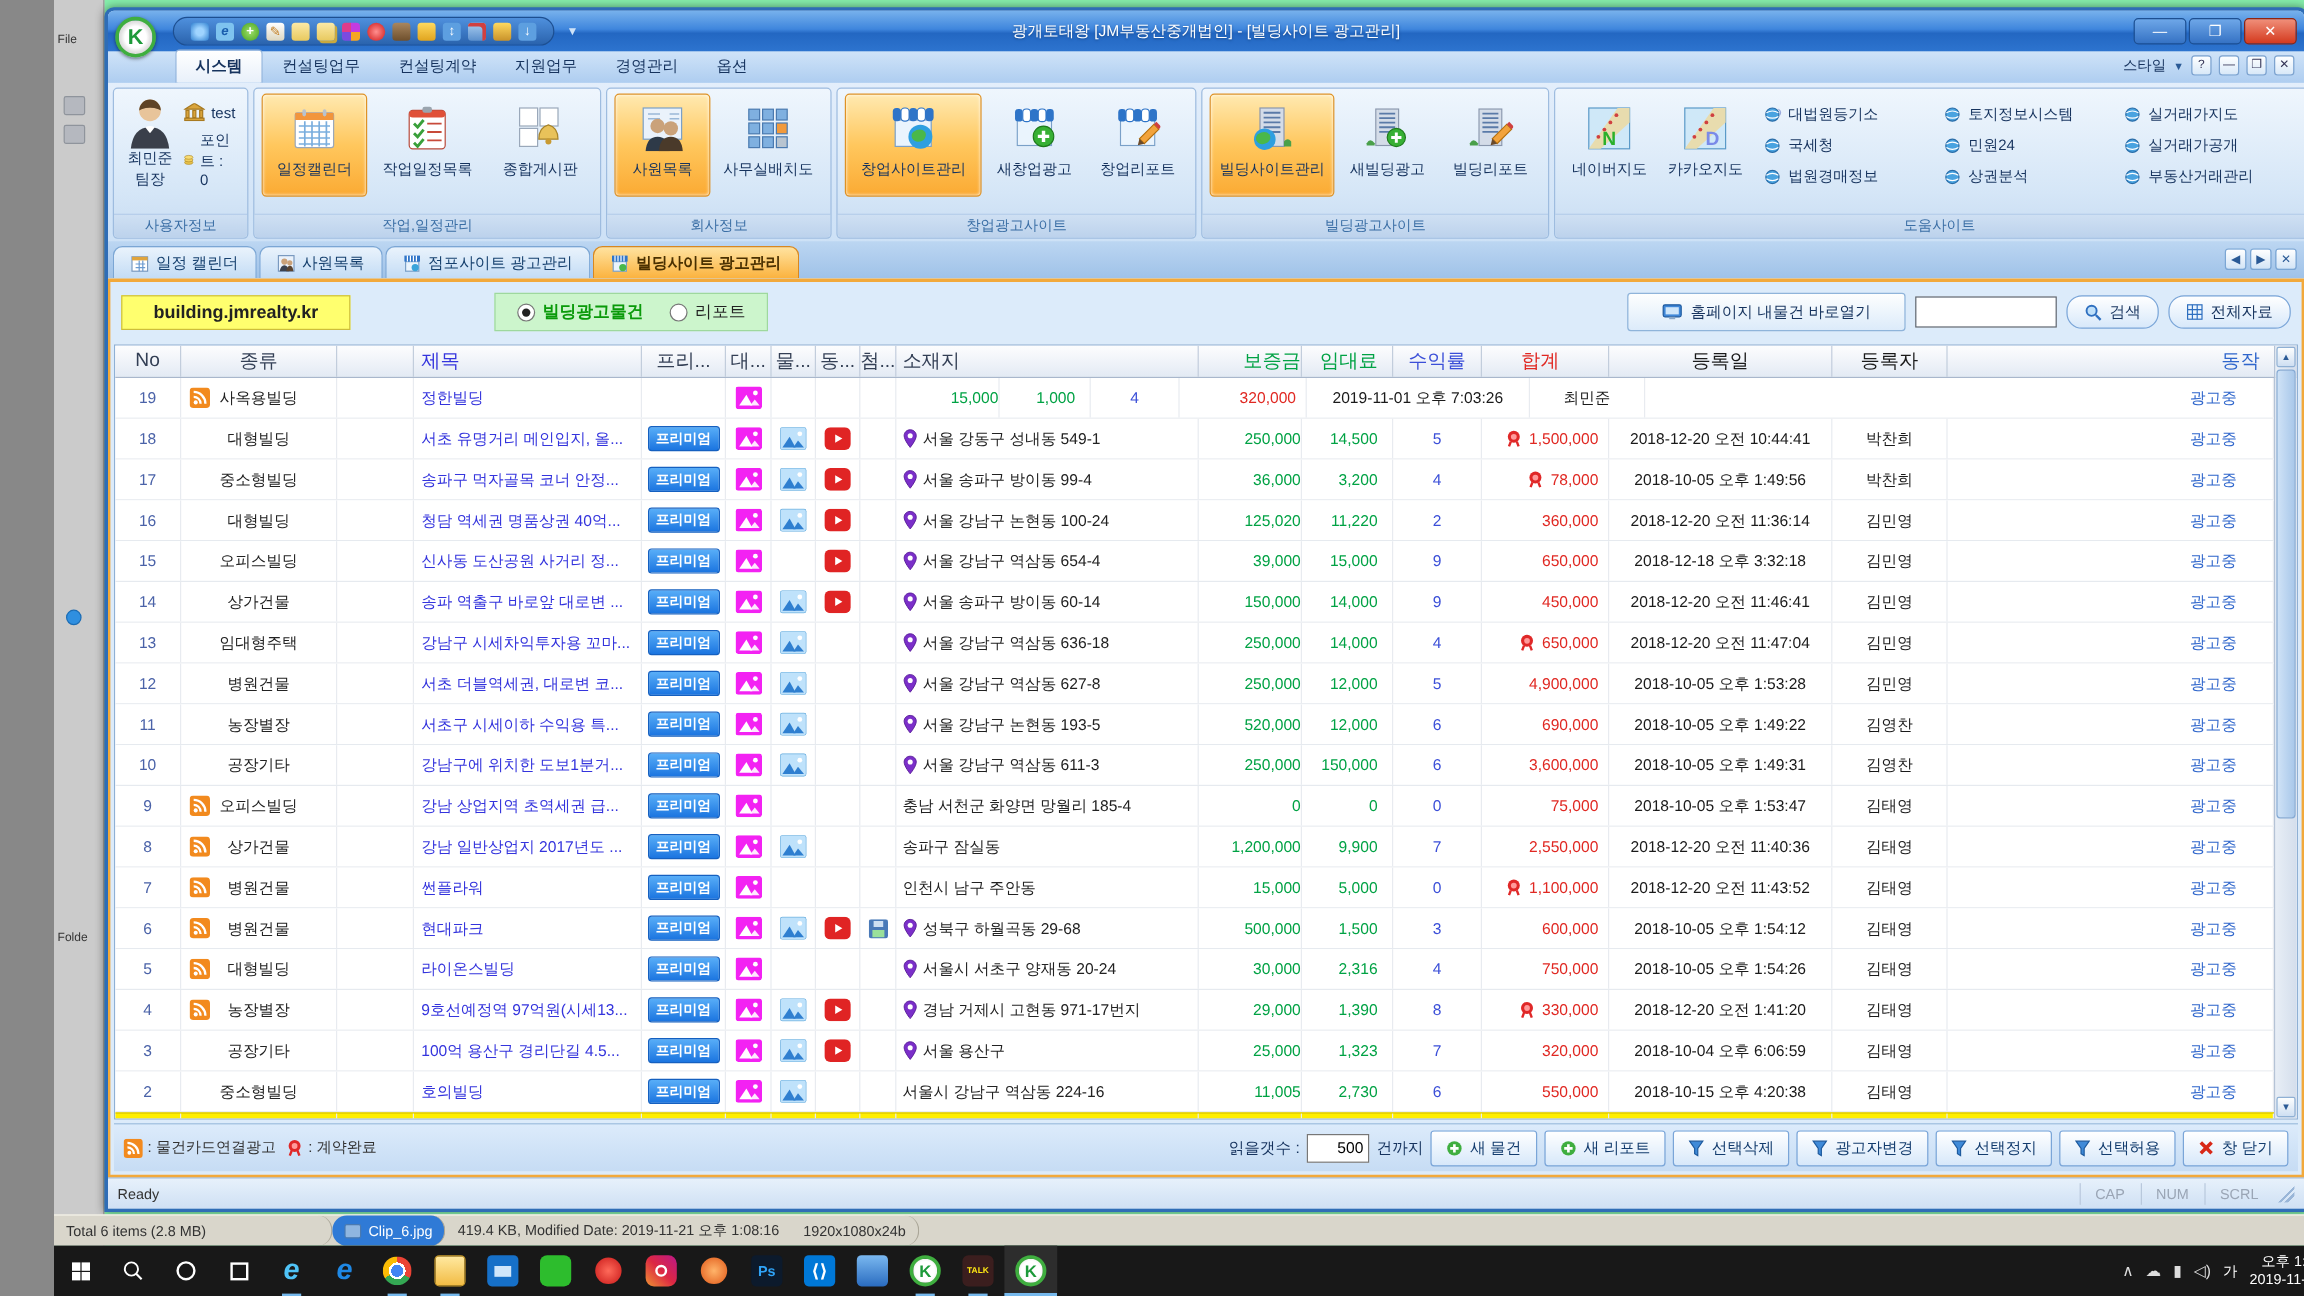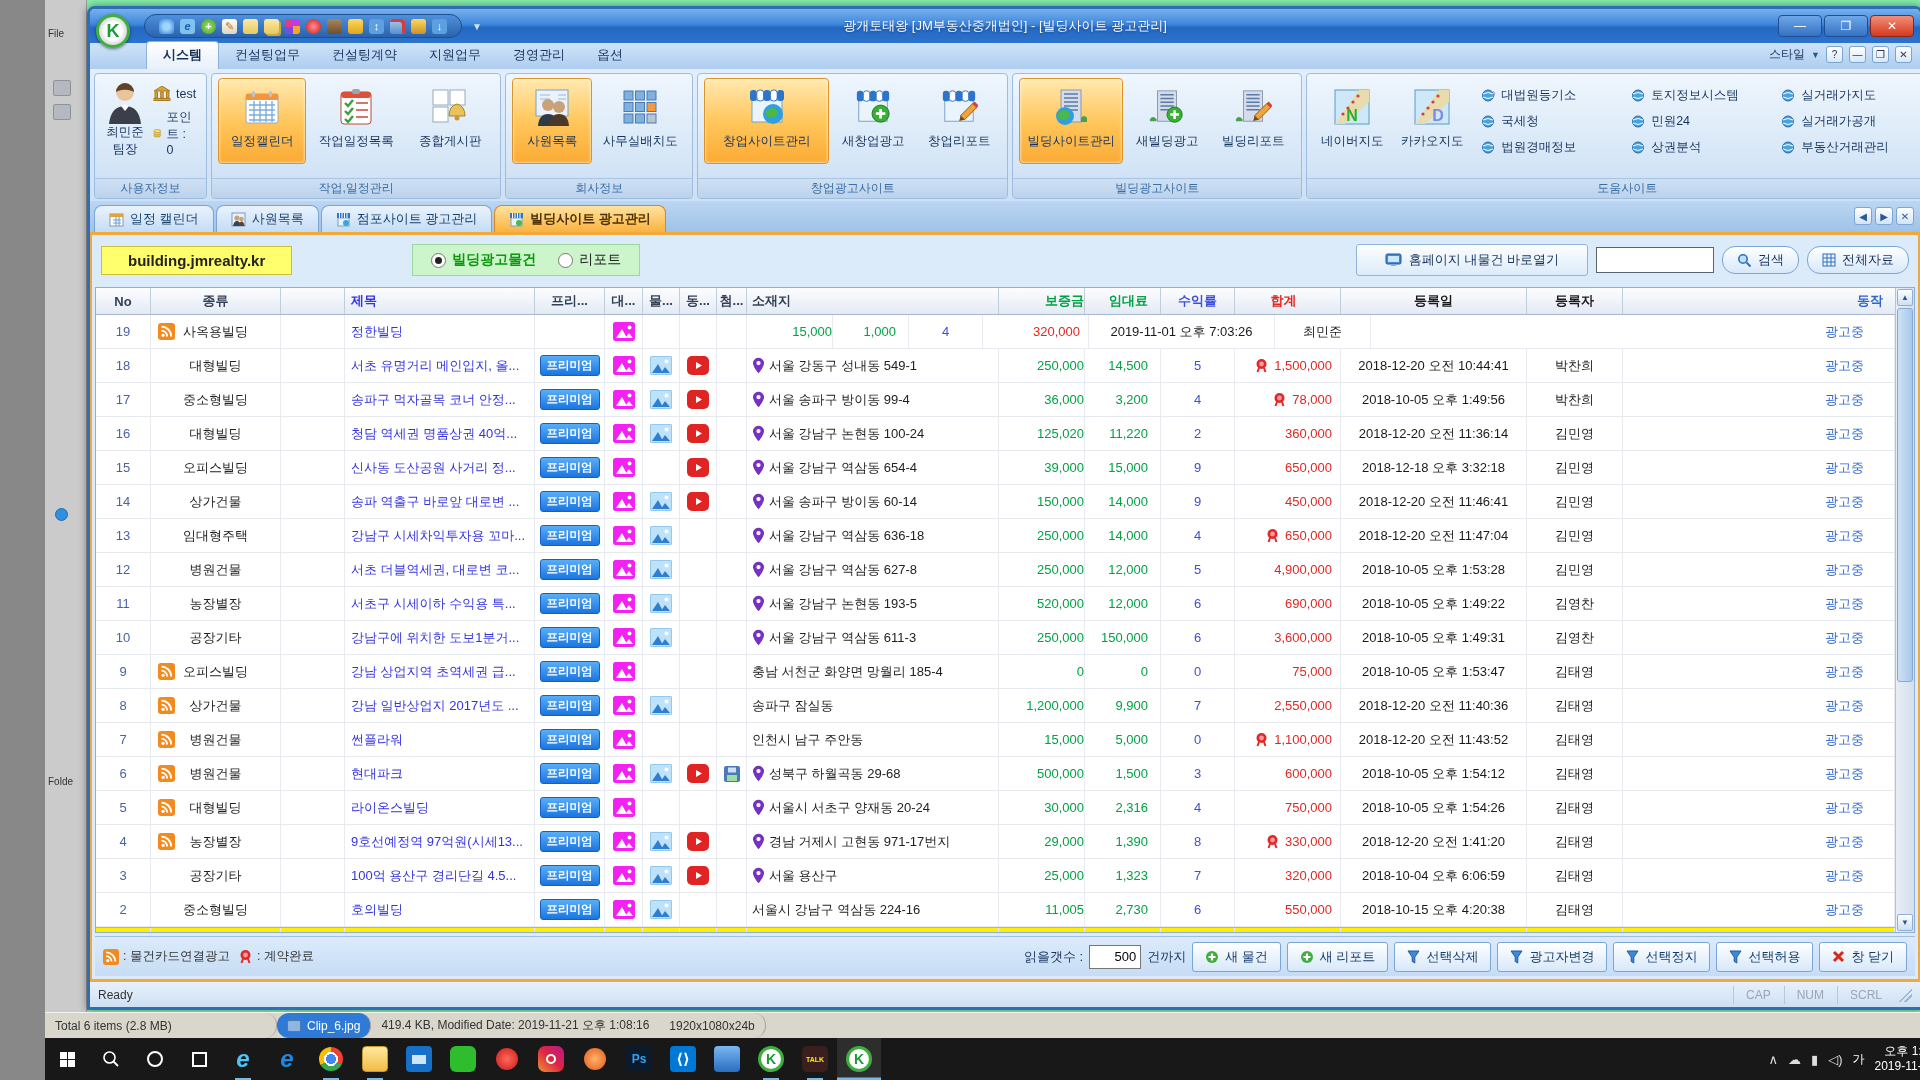--- a/index.html
+++ b/index.html
@@ -82,22 +82,22 @@
   .ct-right{margin-left:auto;display:flex;align-items:center;gap:8px;}
   .openbtn{display:flex;align-items:center;gap:7px;font-size:13px;color:#16335e;background:linear-gradient(#fdfefe,#dcebfa);
     border:1px solid #8fb4da;border-radius:3px;padding:6px 28px;}
   .srchinput{width:118px;height:26px;border:1px solid #5a636e;background:#fff;font-size:13px;padding:0 4px;}
   .pillbtn{display:flex;align-items:center;gap:6px;font-size:13px;color:#16335e;height:28px;padding:0 14px;
     background:linear-gradient(#ffffff,#d7e8fa);border:1px solid #7aa5d8;border-radius:13px;}
 
   
   .tablewrap{position:absolute;left:3px;right:3px;top:52px;bottom:46px;background:#fff;border:1px solid #8fb0d4;overflow:hidden;}
   .thead{display:flex;height:27px;background:linear-gradient(#fdfdfe,#e3eaf4);border-bottom:1px solid #a9b7cc;}
-  .th{display:flex;align-items:center;justify-content:center;font-size:13px;color:#333f55;border-right:1px solid #c2cddc;
-    white-space:nowrap;overflow:hidden;font-weight:bold;}
+  .th{display:flex;align-items:center;justify-content:center;font-size:16px;color:#333f55;border-right:1px solid #c2cddc;
+    white-space:nowrap;overflow:hidden;}
   .tbody{position:absolute;left:0;right:19px;top:27px;bottom:0;overflow:hidden;}
   .trow{display:flex;height:34px;background:#fff;border-bottom:1px solid #e6eaef;position:relative;}
   .trow.sel{background:#ffee00;border-top:1px solid #d8c400;}
   .td{display:flex;align-items:center;height:100%;border-right:1px solid #e8ebf0;font-size:13px;color:#222;
     white-space:nowrap;overflow:hidden;}
   .w-no{width:55px;justify-content:center;color:#4a62a8;}
   .w-kind{width:130px;justify-content:center;position:relative;}
   .w-blank{width:64px;}
   .w-title{width:190px;padding-left:6px;color:#3434dd;}
   .w-pre{width:70px;justify-content:center;}
@@ -349,21 +349,21 @@
                 </svg>
               </div>
             <span>사무실배치도</span>
           </div>
         </div>
         <div class="rg-label">회사정보</div>
       </div>
 
       <div class="rgroup">
         <div class="rg-body">
-          <div class="rbtn active" style="width:125px">
+          <div class="rbtn active" style="width:114px">
             <div class="bico">
                 <svg width="40" height="38" viewBox="0 0 40 38">
                   <rect x="5" y="12" width="30" height="22" fill="#eaf4fd" stroke="#7aa0c8"></rect>
                   <g>
                     <rect x="3" y="2" width="6.8" height="11" rx="3" fill="#2e74c8"></rect>
                     <rect x="9.8" y="2" width="6.8" height="11" rx="3" fill="#fff" stroke="#2e74c8"></rect>
                     <rect x="16.6" y="2" width="6.8" height="11" rx="3" fill="#2e74c8"></rect>
                     <rect x="23.4" y="2" width="6.8" height="11" rx="3" fill="#fff" stroke="#2e74c8"></rect>
                     <rect x="30.2" y="2" width="6.8" height="11" rx="3" fill="#2e74c8"></rect>
                   </g>

